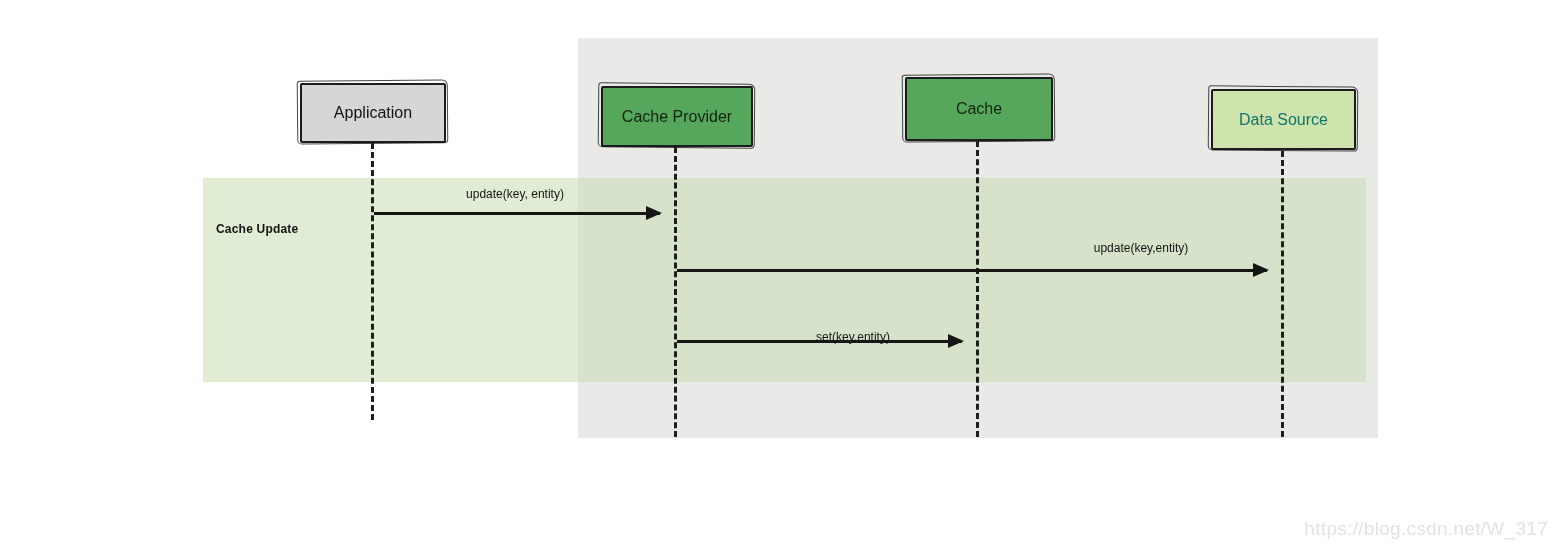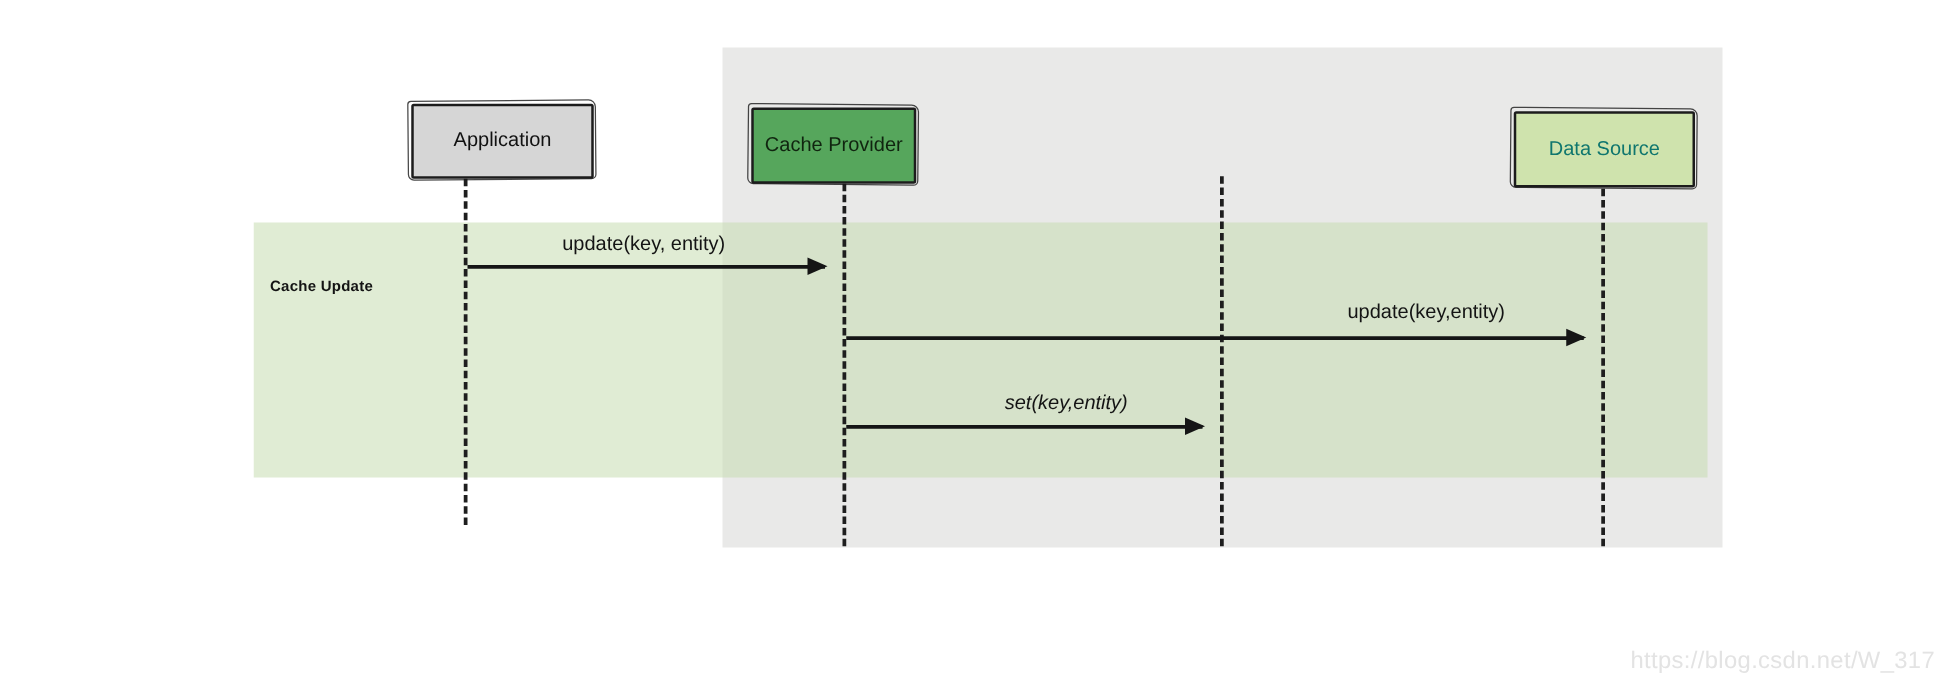--- a/index.html
+++ b/index.html
@@ -36,45 +36,45 @@
   .actor{
     position:absolute;display:flex;align-items:center;justify-content:center;
     border:2.5px solid #1c1c1c;border-radius:2px;
     font-size:16px;color:#111;box-sizing:border-box;
   }
   .actor::before{
     content:"";position:absolute;inset:-5px -4px -3px -5px;
     border:1.6px solid rgba(25,25,25,.8);border-radius:3px 6px 4px 5px;
     transform:rotate(-.5deg);pointer-events:none;
   }
-  .actor-application{left:300px;top:83px;width:146px;height:60px;background:#d6d6d6;margin-left:29px;}
-  .actor-provider{left:601px;top:86px;width:132px;height:61px;background:#56a65c;color:#10240f;}
+  .actor-application{left:300px;top:83px;width:146px;height:60px;background:#d6d6d6;}
+  .actor-provider{left:601px;top:86px;width:152px;height:61px;background:#56a65c;color:#10240f;}
   .actor-provider::before{transform:rotate(.6deg);}
   .actor-cache{left:905px;top:77px;width:148px;height:64px;background:#56a65c;color:#10240f;}
   .actor-datasource{left:1211px;top:89px;width:145px;height:61px;background:#cfe3ad;color:#0f766e;}
   .actor-datasource::before{transform:rotate(.5deg);}
   
   .msg{
     position:absolute;height:3px;background:#151515;
   }
   .msg::after{
     content:"";position:absolute;right:-2px;top:-6px;width:0;height:0;
     border-left:16px solid #151515;
     border-top:7px solid transparent;border-bottom:7px solid transparent;
   }
   .msg1{left:374px;top:212px;width:286px;}
   .msg2{left:677px;top:269px;width:590px;}
   .msg3{left:677px;top:340px;width:285px;}
   .msg-label{
     position:absolute;transform:translateX(-50%);
-    font-size:16px;color:#141414;white-space:nowrap;
+    font-size:12px;color:#141414;white-space:nowrap;
   }
   .lbl1{left:515px;top:187px;}
   .lbl2{left:1141px;top:241px;}
-  .lbl3{left:853px;top:314px;font-style:italic;}
+  .lbl3{left:853px;top:330px;}
   
   .caption{
     position:absolute;left:795px;top:476px;transform:translateX(-50%);
     font-family:"Liberation Serif","DejaVu Serif",serif;
     font-size:35px;color:#9c9c9c;white-space:nowrap;letter-spacing:.5px;
   }
   .watermark{
     position:absolute;right:8px;top:518px;
     font-size:19px;color:#e3e3e3;letter-spacing:.3px;
   }
@@ -102,19 +102,22 @@
   <div class="msg-label lbl3">set(key,entity)</div>
 
   <div class="band-label">Cache Update</div>
 
   <div class="actor actor-application">
     <span>Application</span>
   </div>
   <div class="actor actor-provider">
     <span>Cache Provider</span>
   </div>
+  <div class="actor actor-cache">
+    <span>Cache</span>
+  </div>
   <div class="actor actor-datasource">
     <span>Data Source</span>
   </div>
 
   <div class="watermark">https://blog.csdn.net/W_317</div>
 
 </div>
 
 </body></html>

